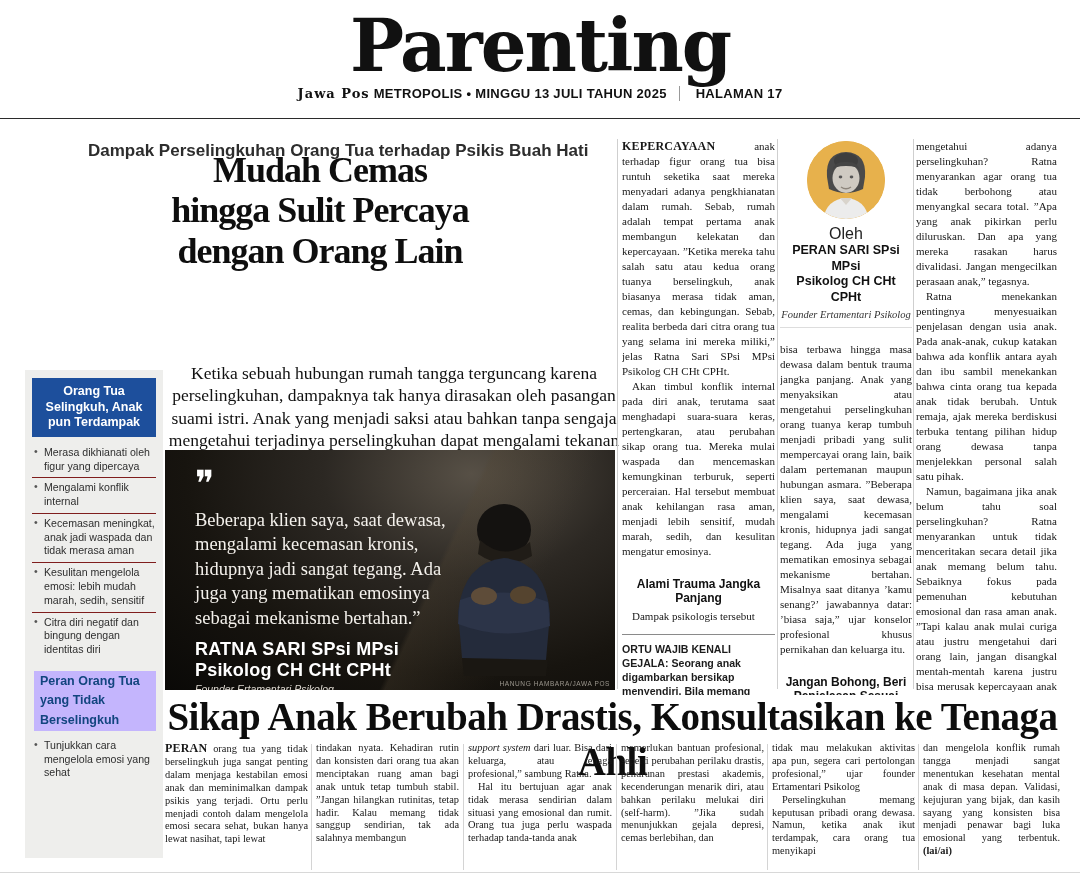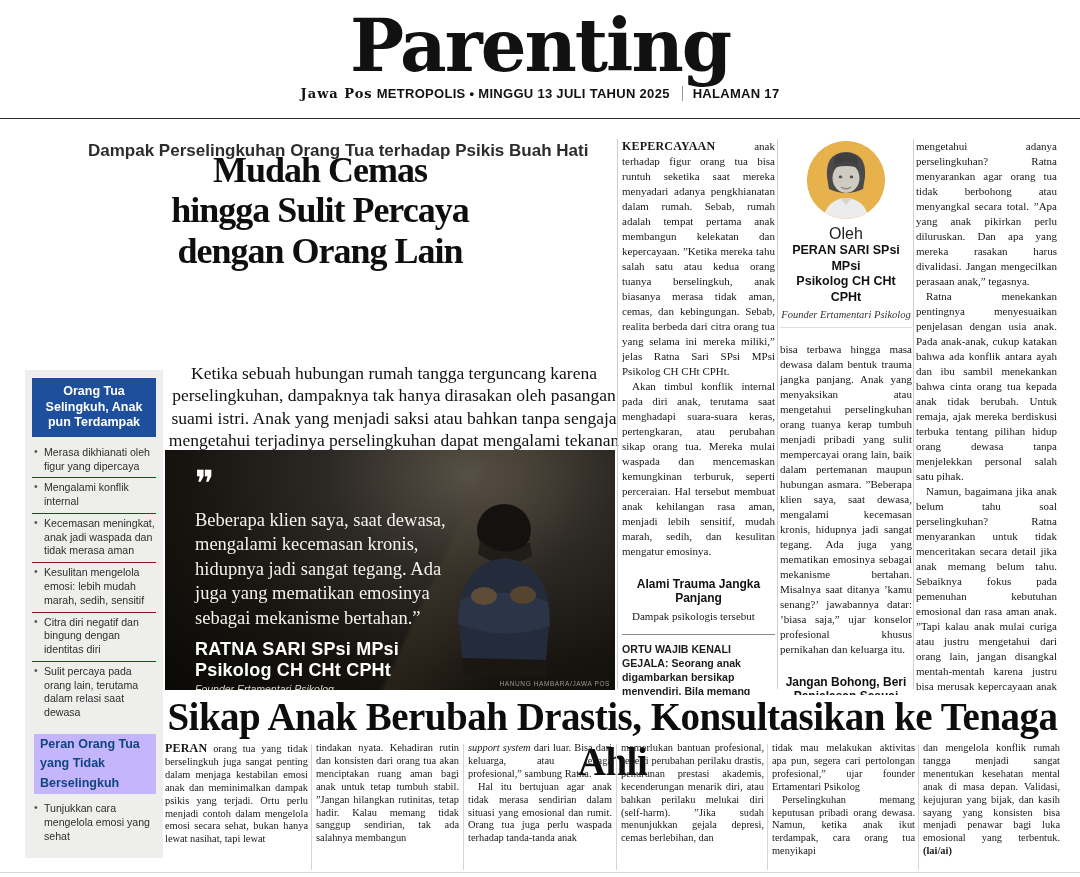--- a/index.html
+++ b/index.html
@@ -12,21 +12,21 @@
   .masthead { position:absolute; left:0; top:0; width:1080px; text-align:center; }
   .masthead-title {
     font-family:"DejaVu Serif", serif; font-weight:bold; font-size:72px;
     letter-spacing:-2px; color:#111; line-height:1.0; padding-top:10px;
   }
   .dateline {
     margin-top:4px; font-family:"Liberation Sans", sans-serif; font-size:13px;
     font-weight:bold; color:#111; letter-spacing:0.3px;
   }
   .dateline .brand { font-family:"DejaVu Serif", serif; font-weight:bold; letter-spacing:1px; }
-  .dateline .pagebit { border-left:1px solid #999; padding-left:10px; margin-left:8px; }
+  .dateline .pagebit { border-left:1px solid #999; padding-left:16px; margin-left:8px; }
   .masthead-rule { position:absolute; left:0; top:118px; width:1080px; border-top:1.5px solid #2b2b2b; }
 
   
   .kicker {
     position:absolute; left:88px; top:141px; font-family:"Liberation Sans", sans-serif;
     font-weight:bold; font-size:17px; color:#2d2d2d;
   }
   .headline1 {
     position:absolute; left:22px; top:150px; width:596px; text-align:center;
     font-family:"Liberation Serif", serif; font-weight:bold; font-size:36px;
@@ -155,21 +155,20 @@
 <div class="lede">Ketika sebuah hubungan rumah tangga terguncang karena perselingkuhan, dampaknya tak hanya dirasakan oleh pasangan suami istri. Anak yang menjadi saksi atau bahkan tanpa sengaja mengetahui terjadinya perselingkuhan dapat mengalami tekanan emosional.</div>
 
 <div class="sidebar">
   <div class="sb-box1-head">Orang Tua Selingkuh, Anak pun Terdampak</div>
   <ul class="sb-list">
     <li>Merasa dikhianati oleh figur yang dipercaya</li>
     <li>Mengalami konflik internal</li>
     <li>Kecemasan meningkat, anak jadi waspada dan tidak merasa aman</li>
     <li>Kesulitan mengelola emosi: lebih mudah marah, sedih, sensitif</li>
     <li>Citra diri negatif dan bingung dengan identitas diri</li>
-    <li>Sulit percaya pada orang lain, terutama dalam relasi saat dewasa</li>
   </ul>
   <div class="sb-chip-head">Peran Orang Tua yang Tidak Berselingkuh</div>
   <ul class="sb-list">
     <li>Tunjukkan cara mengelola emosi yang sehat</li>
 
   </ul>
   
   
 </div>
 

